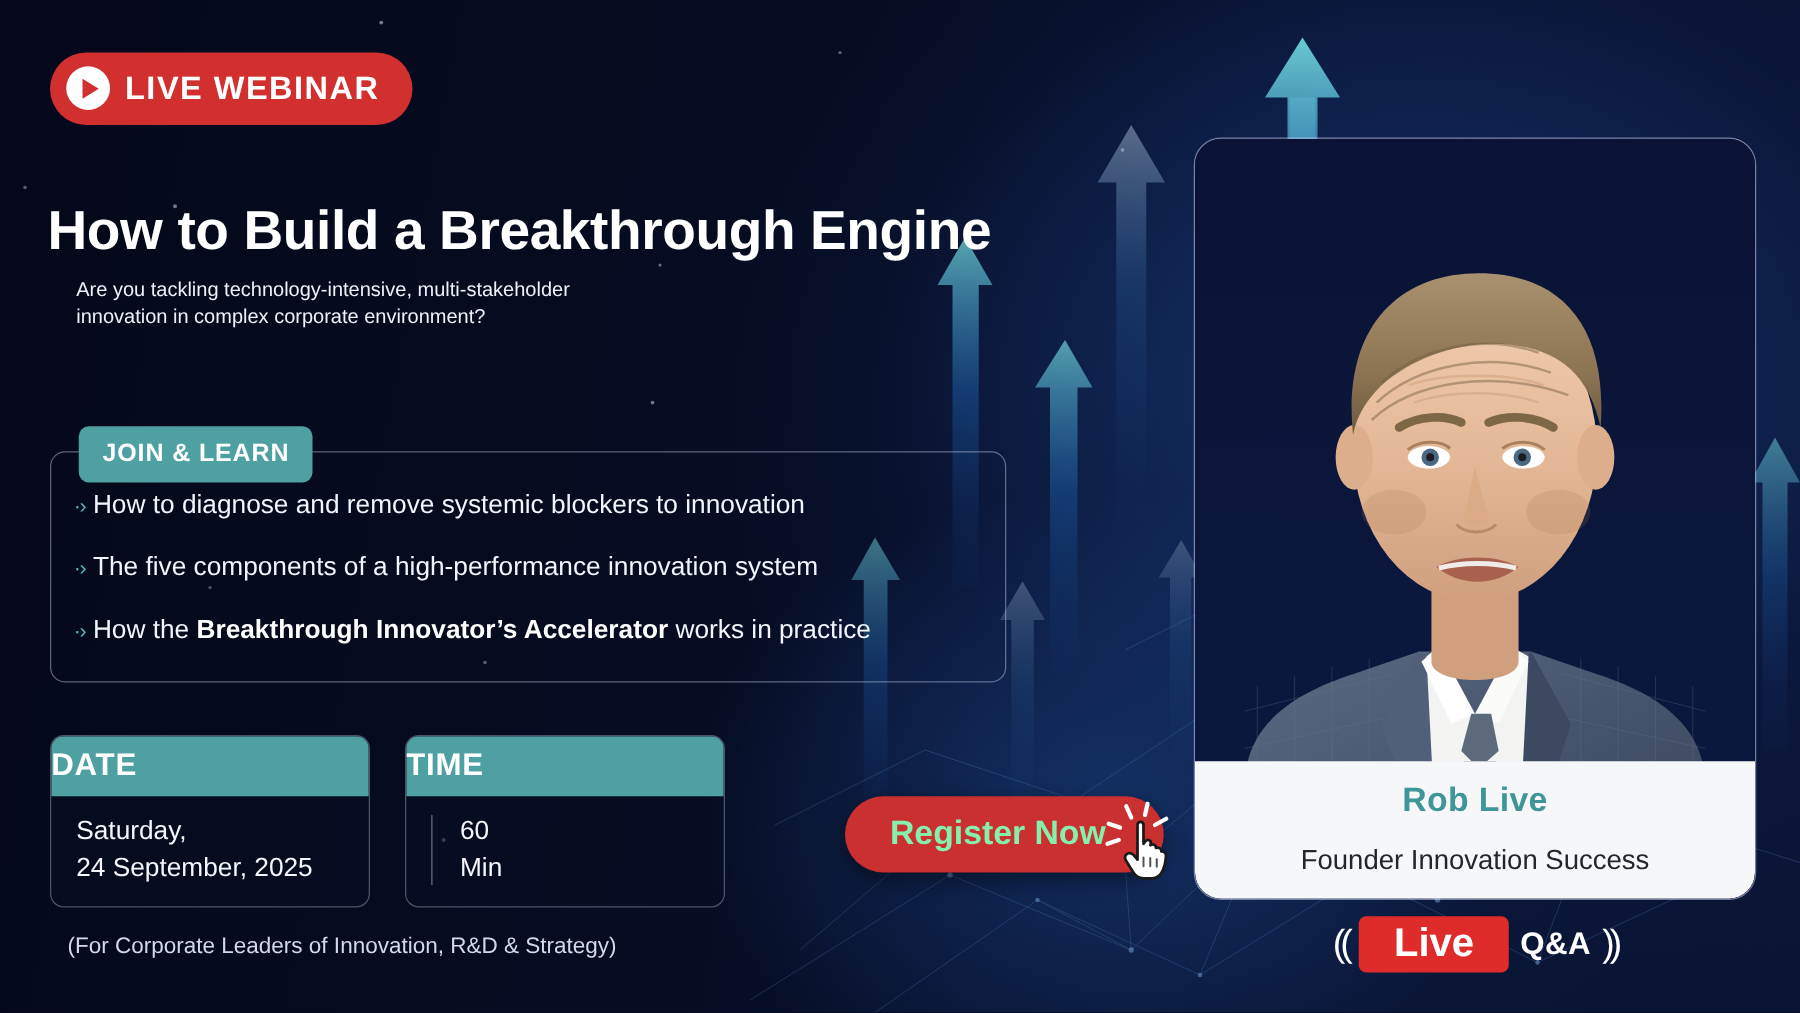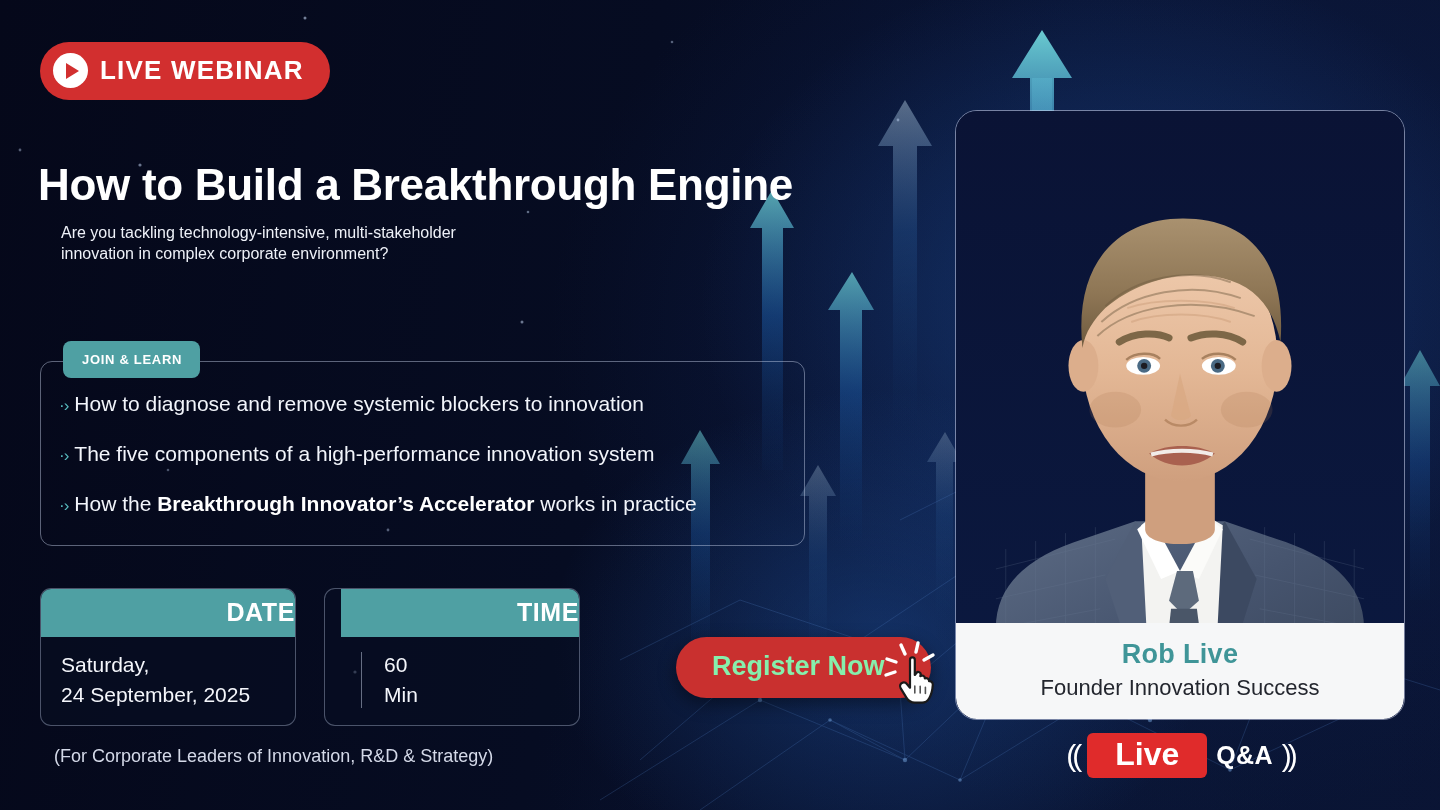--- a/index.html
+++ b/index.html
@@ -62,21 +62,21 @@
   
   .learn-box {
     position:absolute; left:2px; top:361px;
     width:765px; height:185px;
     border:1px solid rgba(200,210,235,.45);
     border-radius:12px;
   }
   .learn-tab {
     position:absolute; left:22px; top:-21px;
     background:#4fa0a3; color:#fff;
-    font-size:13px; font-weight:bold; letter-spacing:.7px;
+    font-size:20px; font-weight:bold; letter-spacing:.7px;
     padding:11px 18px 11px 19px; border-radius:8px;
     z-index:3;
   }
   .learn-list {
     position:absolute; left:18px; top:30px; right:10px;
     display:flex; flex-direction:column; gap:26px;
   }
   .learn-item {
     display:flex; align-items:baseline; gap:6px;
     color:#f2f5fb; font-size:21px; line-height:1.15;
@@ -87,25 +87,25 @@
   
   .dt-row { position:absolute; left:2px; top:588px; display:flex; gap:28px; }
   .dt-card {
     border:1px solid rgba(190,202,228,.38);
     border-radius:11px; overflow:hidden;
     background:rgba(8,14,34,.55);
   }
   .dt-head {
     background:#4fa0a3; color:#fff;
     font-size:25px; font-weight:bold; letter-spacing:.6px;
-    text-align:right; padding:9px 0 10px;
+    text-align:left; padding:9px 0 10px;
   }
   .dt-body { padding:13px 20px 15px; }
   .date-card { width:256px; }
-  .time-card { width:256px;padding-left:16px; }
+  .time-card { width:256px; }
   .date-line { color:#f4f6fb; font-size:21px; line-height:1.42; }
   .time-grid { display:flex; align-items:stretch; }
   .time-col-a { width:150px; }
   .time-div { width:1px; background:rgba(198,208,230,.5); margin:2px 0; }
   .time-col-b { padding-left:22px; }
   .time-line { color:#f4f6fb; font-size:21px; line-height:1.42; white-space:nowrap; }
 
   .footnote {
     position:absolute; left:16px; top:746px;
     color:#d4d9e8; font-size:18px;
@@ -135,21 +135,21 @@
   .photo { position:absolute; inset:0; }
 
   .nameplate {
     position:absolute; left:0; right:0; bottom:0;
     background:#f6f7f8;
     border-radius:0 0 21px 21px;
     padding:16px 10px 18px;
     text-align:center;
   }
   .speaker-name { color:#3f9598; font-size:27px; font-weight:bold; letter-spacing:.3px; }
-  .speaker-role { color:#23262e; font-size:22px; margin-top:5px; }
+  .speaker-role { color:#23262e; font-size:22px; margin-top:19px; }
 
   .qa-row {
     position:absolute; left:955px; top:733px; width:450px;
     display:flex; align-items:center; justify-content:center; gap:9px;
     z-index:7;
   }
   .paren { color:#ffffff; font-size:30px; font-weight:400; letter-spacing:-4px; }
   .live-chip {
     background:#e02b2b; color:#fff; font-size:32px; font-weight:bold;
     padding:3px 28px 5px; border-radius:6px;

